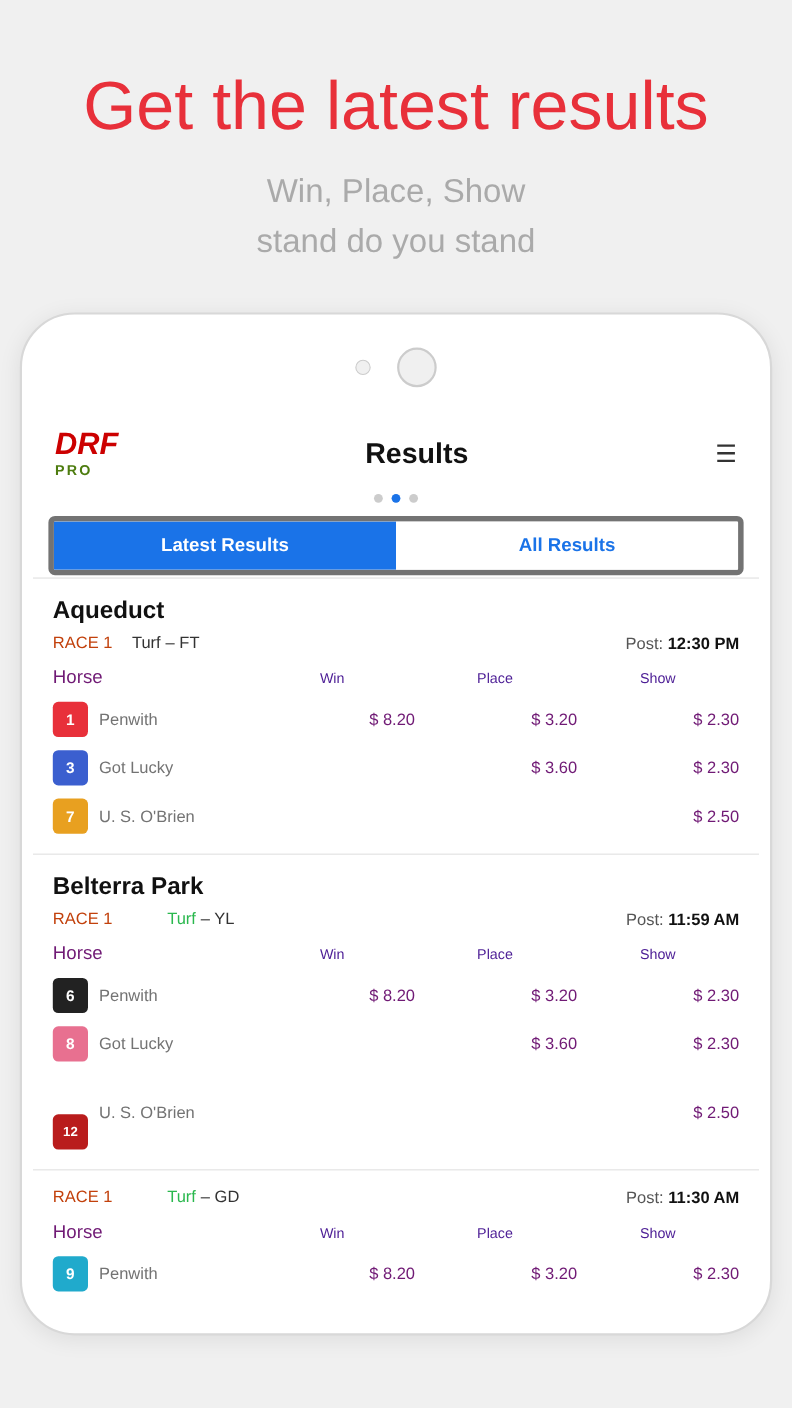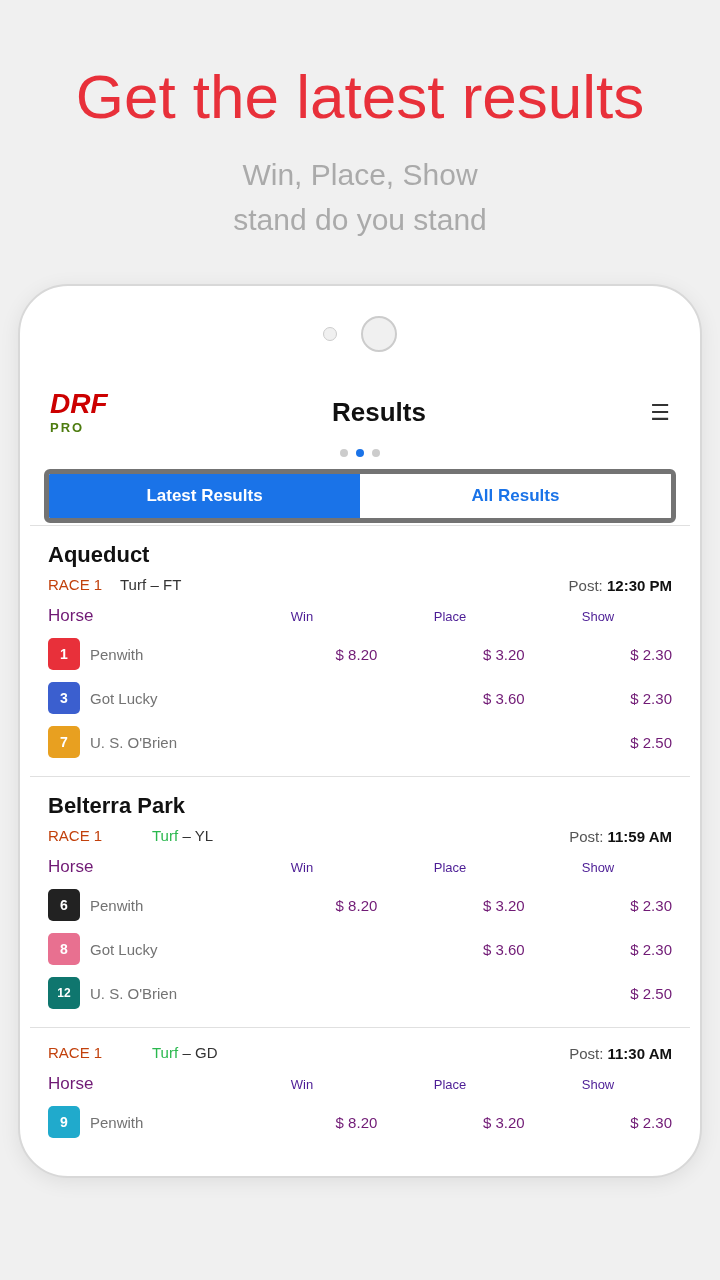--- a/index.html
+++ b/index.html
@@ -253,21 +253,21 @@
       color: #fff;
       flex-shrink: 0;
       margin-right: 10px;
     }
 
     .badge-red { background: #e8303a; }
     .badge-blue { background: #3b5fcf; }
     .badge-orange { background: #e8a020; }
     .badge-black { background: #222; }
     .badge-pink { background: #e87090; }
-    .badge-green { background: #0f766e; }
+    .badge-green { background: #b91c1c; margin-top: 36px; }
     .badge-teal { background: #20aacc; }
 
     .horse-name {
       font-size: 15px;
       color: #737373;
       width: 140px;
     }
 
     .horse-win, .horse-place, .horse-show {
       flex: 1;

